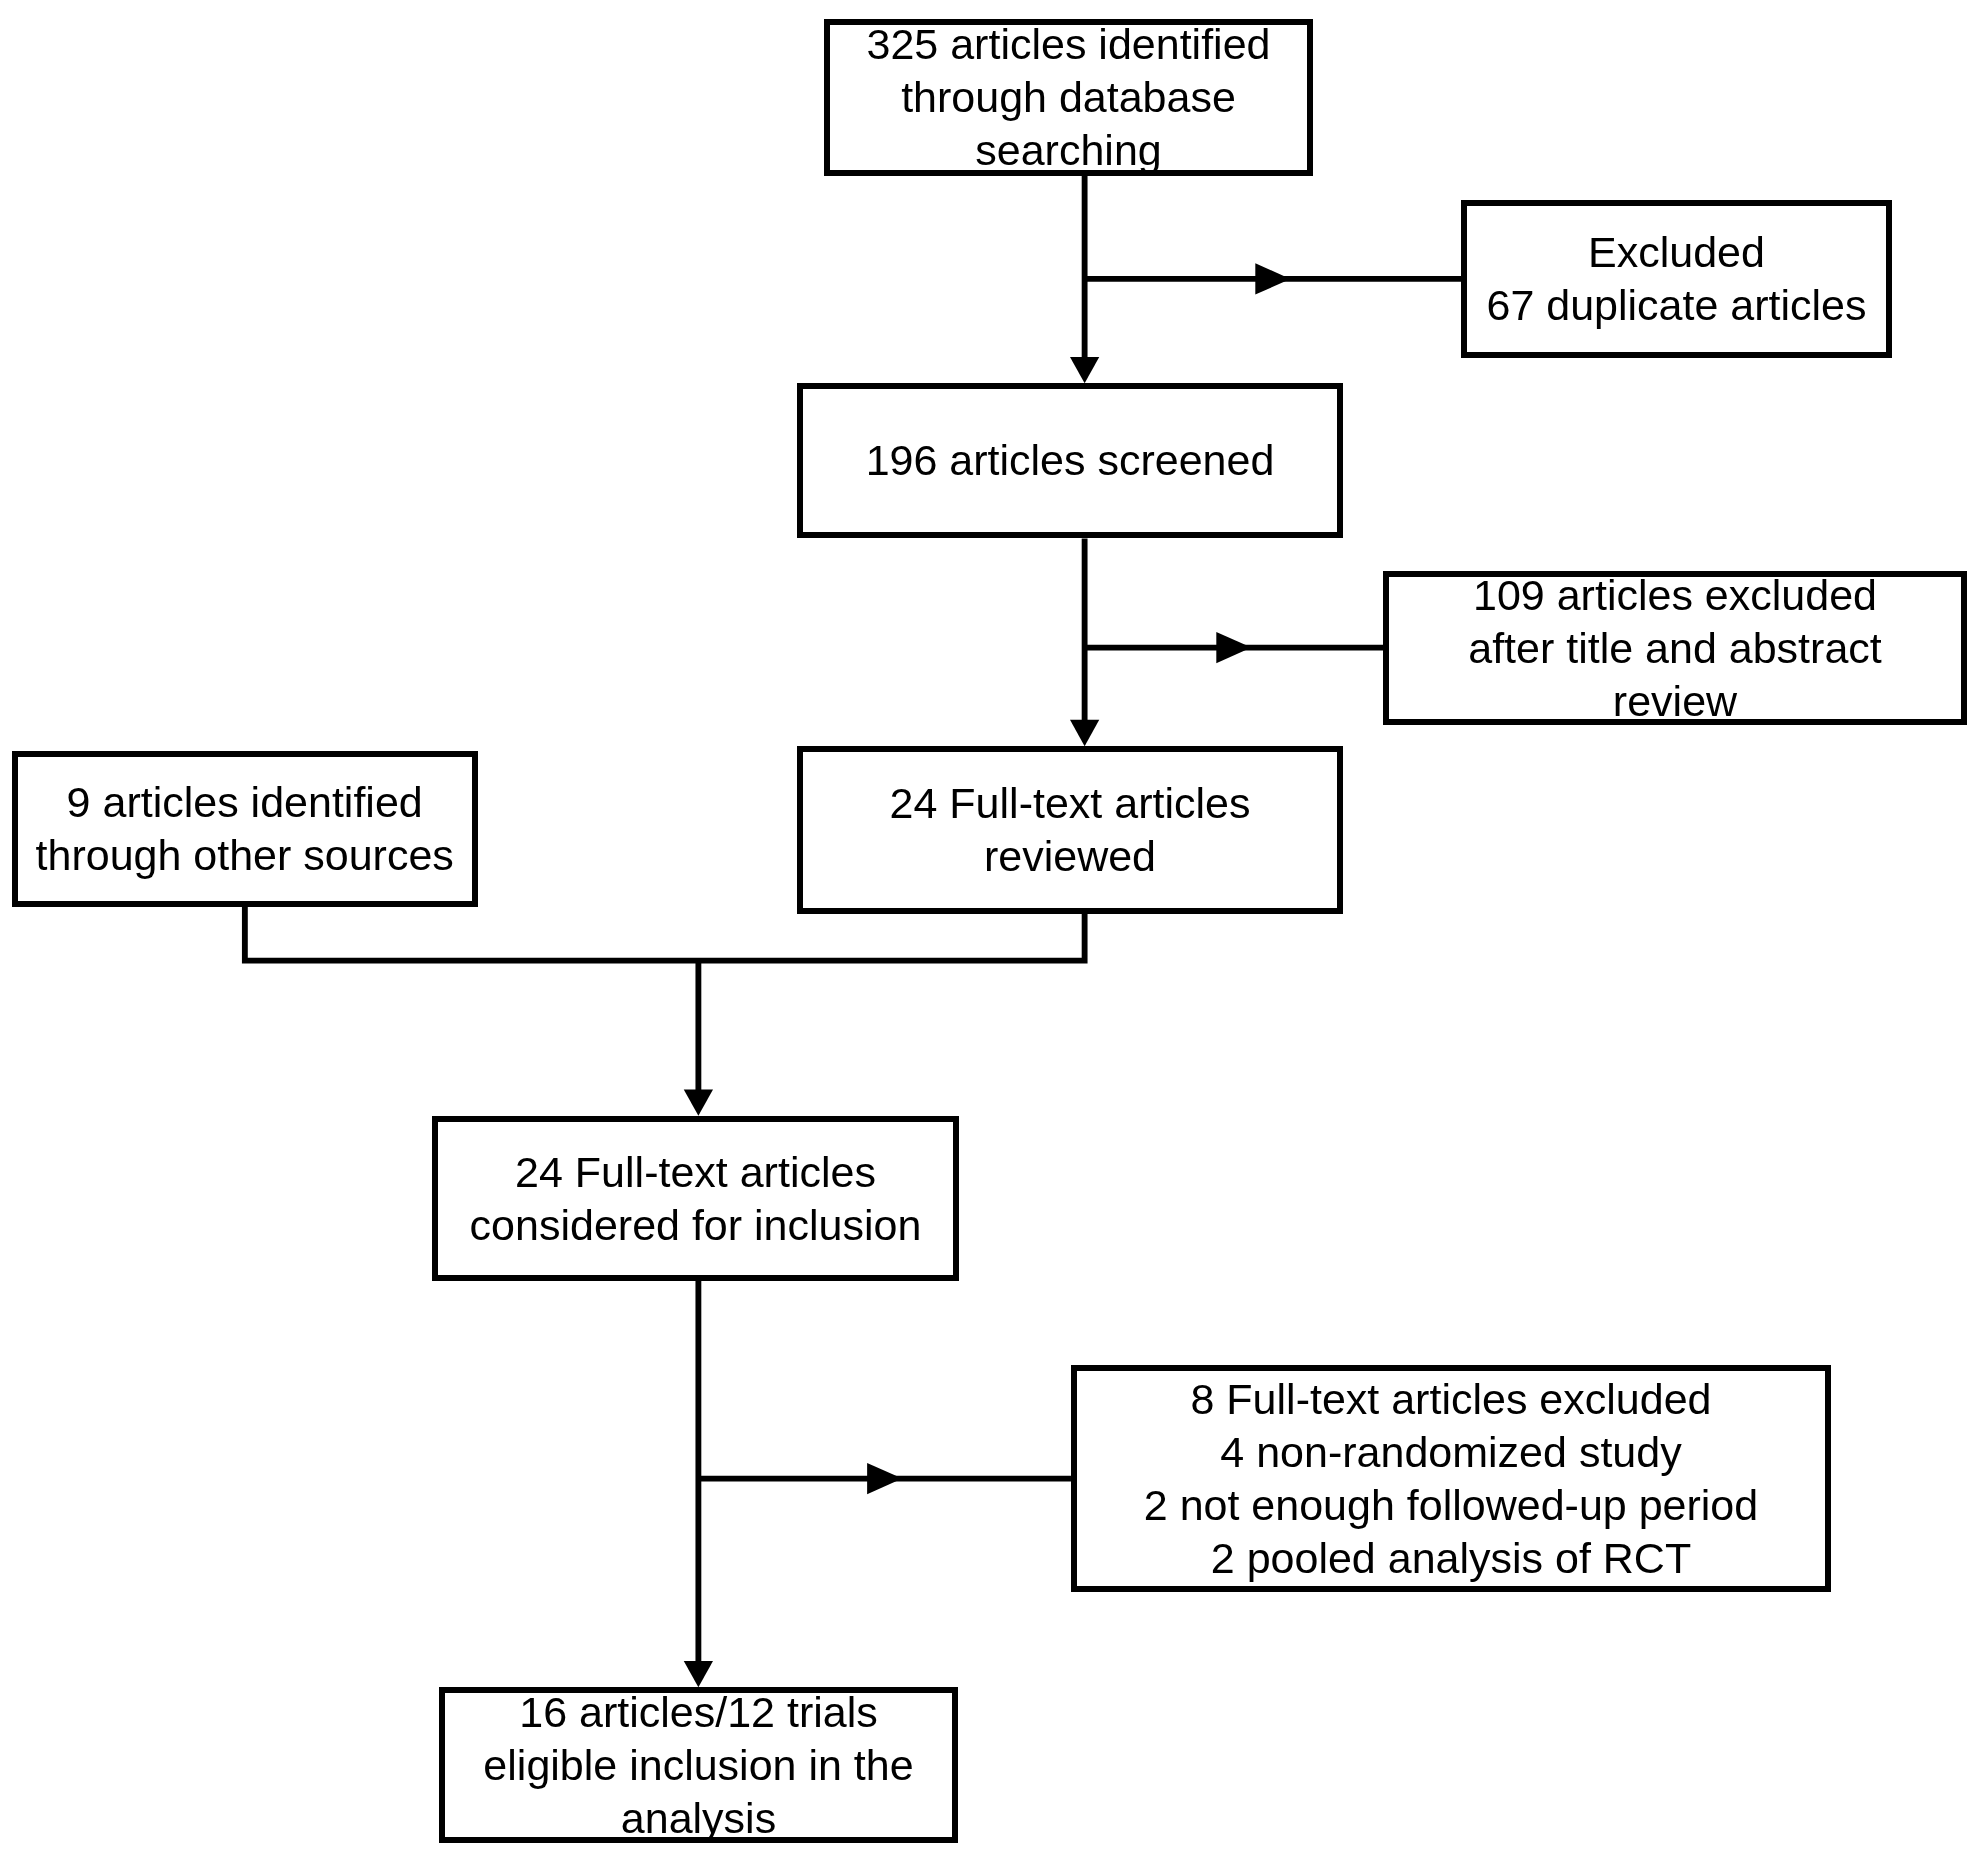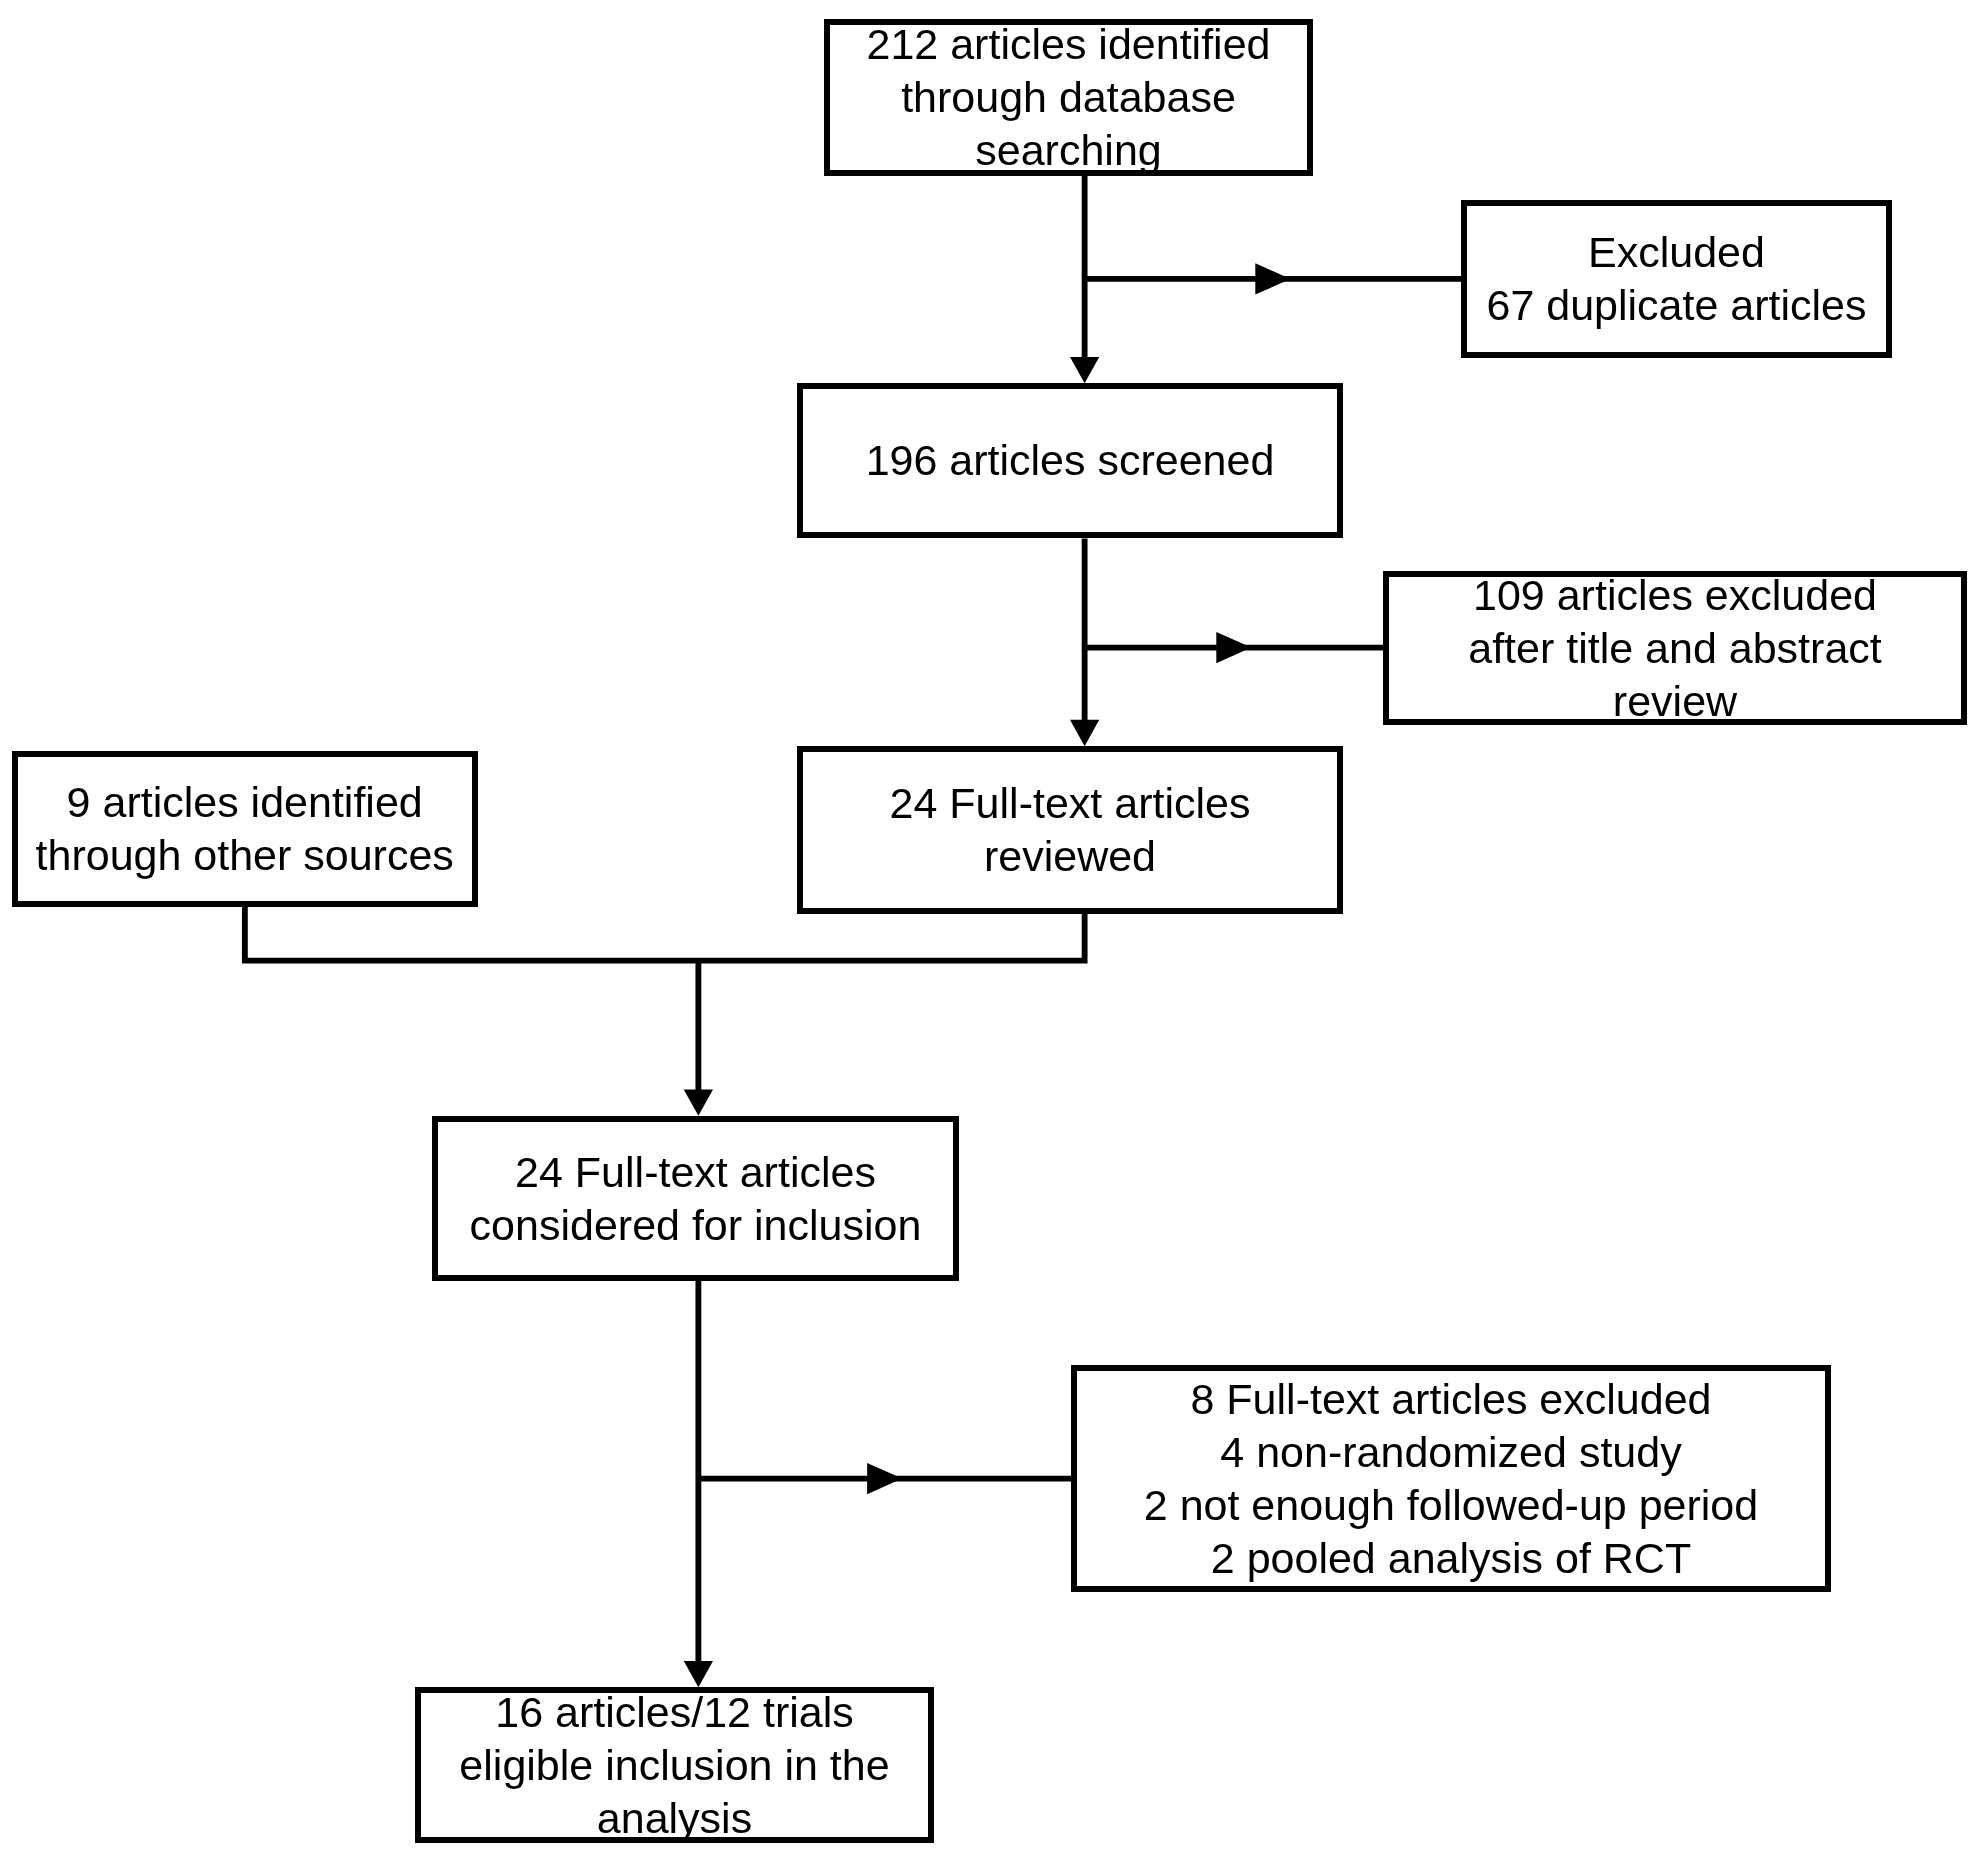--- a/index.html
+++ b/index.html
@@ -64,21 +64,21 @@
     <polygon points="701,1117 731,1117 716,1144" fill="#000000"></polygon>
 
     <line x1="716" y1="1313" x2="716" y2="1706" stroke="#000000" stroke-width="6"></line>
     <polygon points="701,1703 731,1703 716,1730" fill="#000000"></polygon>
 
     <line x1="716" y1="1516" x2="1098" y2="1516" stroke="#000000" stroke-width="6"></line>
     <polygon points="889,1500 889,1532 925,1516" fill="#000000"></polygon>
   </svg>
 
   <div class="node" style="left:824px; top:18.5px; width:489px; height:157px;">
-    <span class="node-text">212 articles identified
+    <span class="node-text">325 articles identified
 through database
 searching</span>
   </div>
 
   <div class="node" style="left:1461px; top:200px; width:431px; height:158px;">
     <span class="node-text">Excluded
 67 duplicate articles</span>
   </div>
 
   <div class="node" style="left:797px; top:383px; width:546px; height:155px;">
@@ -106,20 +106,20 @@
 considered for inclusion</span>
   </div>
 
   <div class="node" style="left:1071px; top:1365px; width:760px; height:227px;">
     <span class="node-text">8 Full-text articles excluded
 4 non-randomized study
 2 not enough followed-up period
 2 pooled analysis of RCT</span>
   </div>
 
-  <div class="node" style="left:415px; top:1687px; width:519px; height:156px;">
+  <div class="node" style="left:439px; top:1687px; width:519px; height:156px;">
     <span class="node-text">16 articles/12 trials
 eligible inclusion in the
 analysis</span>
   </div>
 
 </div>
 
 
 </body></html>

